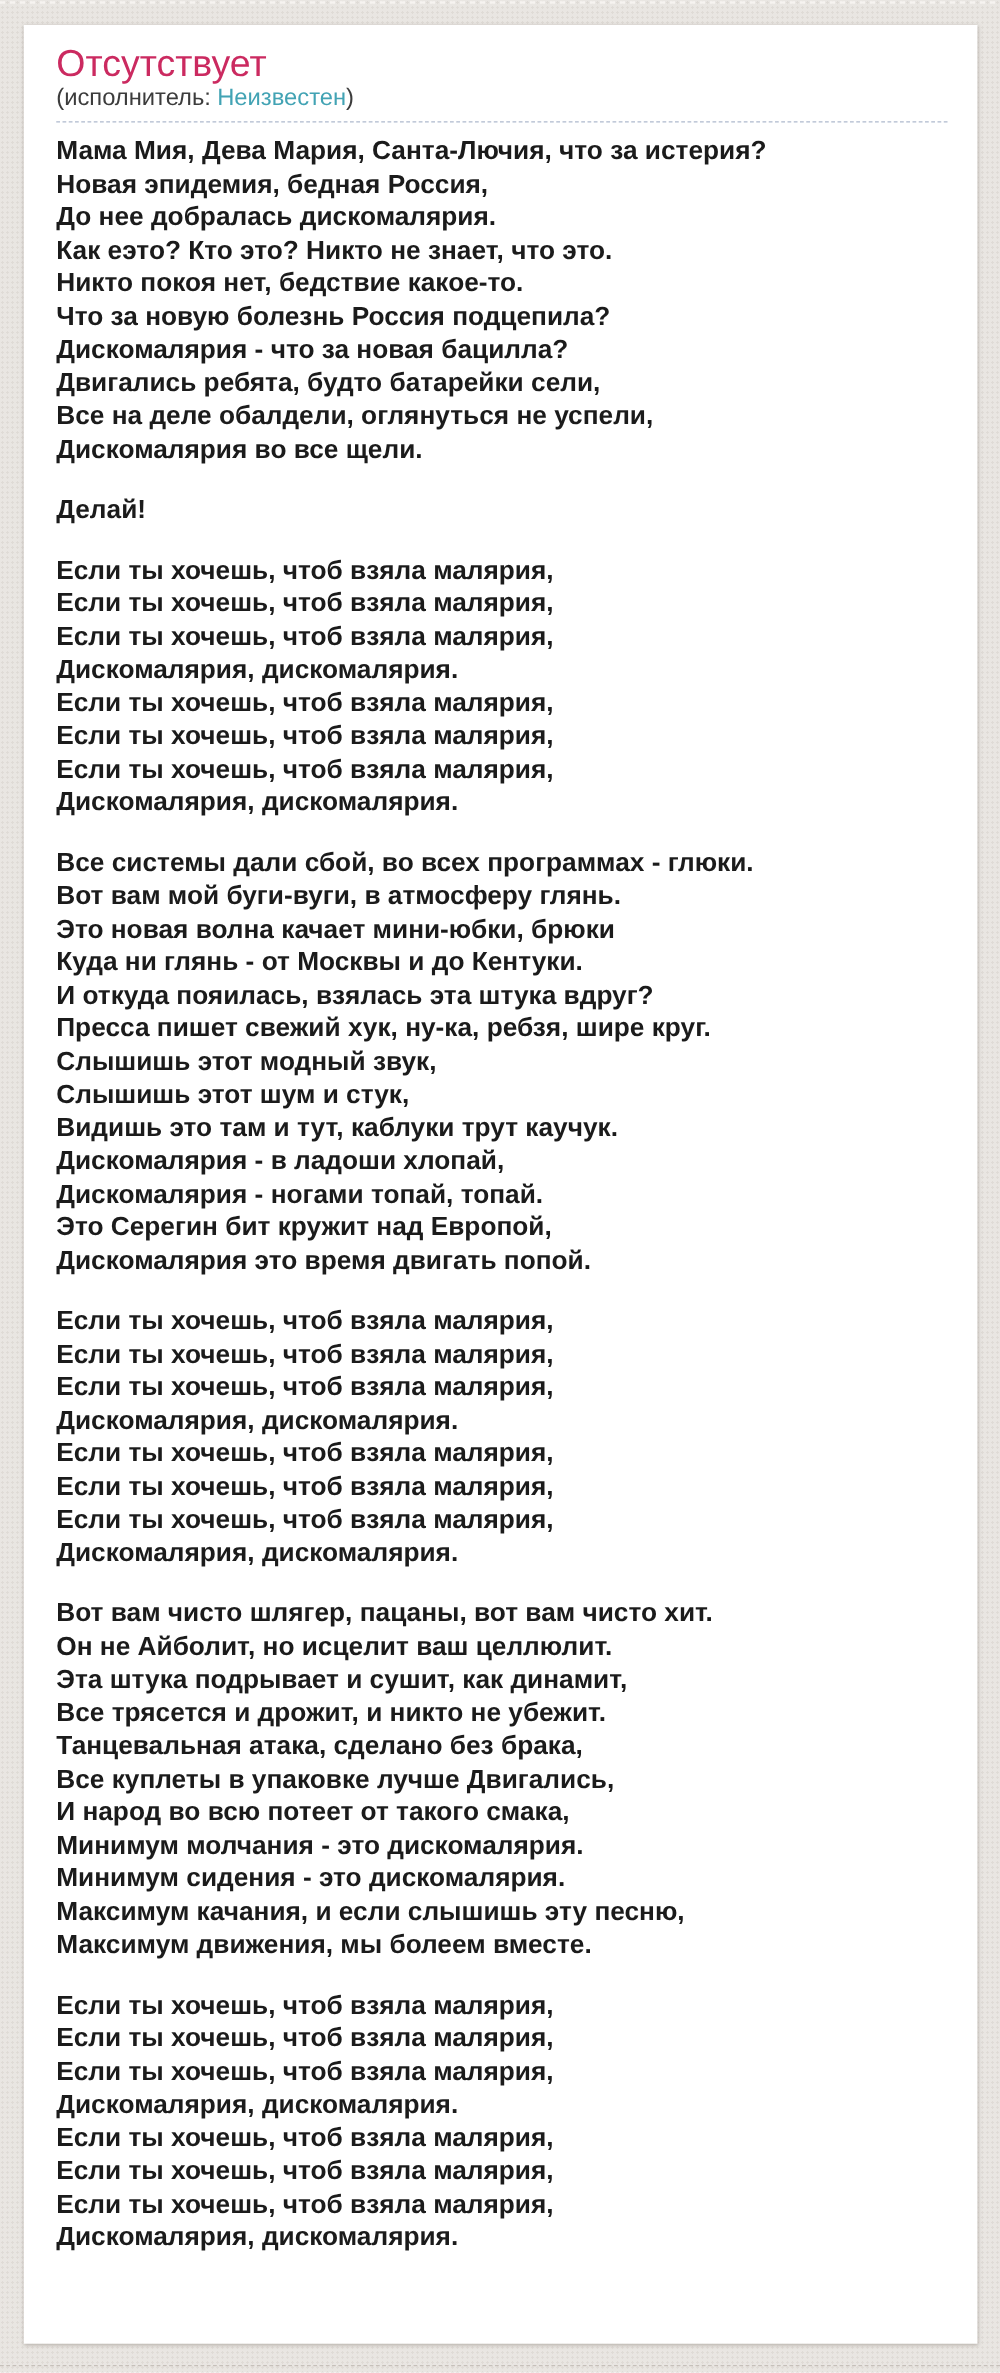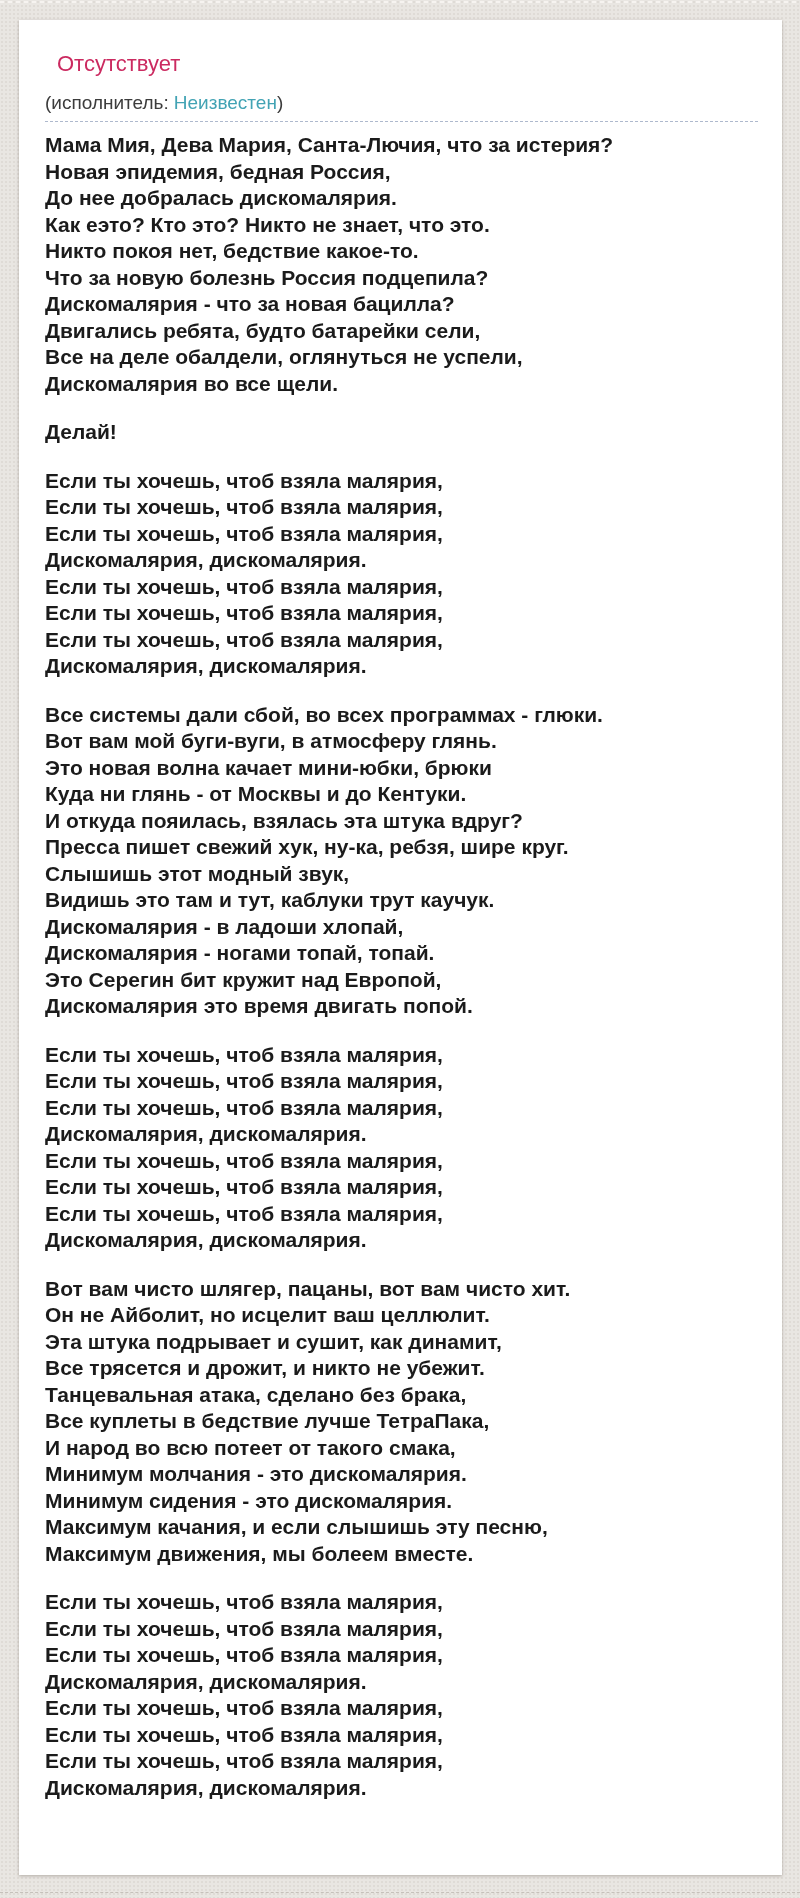--- a/index.html
+++ b/index.html
@@ -36,22 +36,22 @@
     left: 19px;
     top: 20px;
     width: 763px;
     height: 1855px;
     box-sizing: border-box;
     background: #ffffff;
     box-shadow: 0 1px 3px rgba(110, 100, 92, 0.45);
     padding: 16px 24px 18px 26px;
   }
   .song-title {
-    margin: 12px;
-    font-size: 22px;
+    margin: 0;
+    font-size: 30px;
     line-height: 32px;
     font-weight: 400;
   }
   .artist-line {
     font-size: 19px;
     line-height: 22px;
     color: #3c3c3c;
     padding-bottom: 7px;
     border-bottom: 1px dashed #aeb9cd;
     margin-bottom: 10px;
@@ -114,20 +114,21 @@
           <div class="lyrics-line">Дискомалярия, дискомалярия.</div>
         </div>
         <div class="stanza">
           <div class="lyrics-line">Все системы дали сбой, во всех программах - глюки.</div>
           <div class="lyrics-line">Вот вам мой буги-вуги, в атмосферу глянь.</div>
           <div class="lyrics-line">Это новая волна качает мини-юбки, брюки</div>
           <div class="lyrics-line">Куда ни глянь - от Москвы и до Кентуки.</div>
           <div class="lyrics-line">И откуда пояилась, взялась эта штука вдруг?</div>
           <div class="lyrics-line">Пресса пишет свежий хук, ну-ка, ребзя, шире круг.</div>
           <div class="lyrics-line">Слышишь этот модный звук,</div>
+          <div class="lyrics-line">Слышишь этот шум и стук,</div>
           <div class="lyrics-line">Видишь это там и тут, каблуки трут каучук.</div>
           <div class="lyrics-line">Дискомалярия - в ладоши хлопай,</div>
           <div class="lyrics-line">Дискомалярия - ногами топай, топай.</div>
           <div class="lyrics-line">Это Серегин бит кружит над Европой,</div>
           <div class="lyrics-line">Дискомалярия это время двигать попой.</div>
         </div>
         <div class="stanza">
           <div class="lyrics-line">Если ты хочешь, чтоб взяла малярия,</div>
           <div class="lyrics-line">Если ты хочешь, чтоб взяла малярия,</div>
           <div class="lyrics-line">Если ты хочешь, чтоб взяла малярия,</div>
@@ -136,21 +137,21 @@
           <div class="lyrics-line">Если ты хочешь, чтоб взяла малярия,</div>
           <div class="lyrics-line">Если ты хочешь, чтоб взяла малярия,</div>
           <div class="lyrics-line">Дискомалярия, дискомалярия.</div>
         </div>
         <div class="stanza">
           <div class="lyrics-line">Вот вам чисто шлягер, пацаны, вот вам чисто хит.</div>
           <div class="lyrics-line">Он не Айболит, но исцелит ваш целлюлит.</div>
           <div class="lyrics-line">Эта штука подрывает и сушит, как динамит,</div>
           <div class="lyrics-line">Все трясется и дрожит, и никто не убежит.</div>
           <div class="lyrics-line">Танцевальная атака, сделано без брака,</div>
-          <div class="lyrics-line">Все куплеты в бедствие лучше ТетраПака,</div>
+          <div class="lyrics-line">Все куплеты в упаковке лучше Двигались,</div>
           <div class="lyrics-line">И народ во всю потеет от такого смака,</div>
           <div class="lyrics-line">Минимум молчания - это дискомалярия.</div>
           <div class="lyrics-line">Минимум сидения - это дискомалярия.</div>
           <div class="lyrics-line">Максимум качания, и если слышишь эту песню,</div>
           <div class="lyrics-line">Максимум движения, мы болеем вместе.</div>
         </div>
         <div class="stanza">
           <div class="lyrics-line">Если ты хочешь, чтоб взяла малярия,</div>
           <div class="lyrics-line">Если ты хочешь, чтоб взяла малярия,</div>
           <div class="lyrics-line">Если ты хочешь, чтоб взяла малярия,</div>

